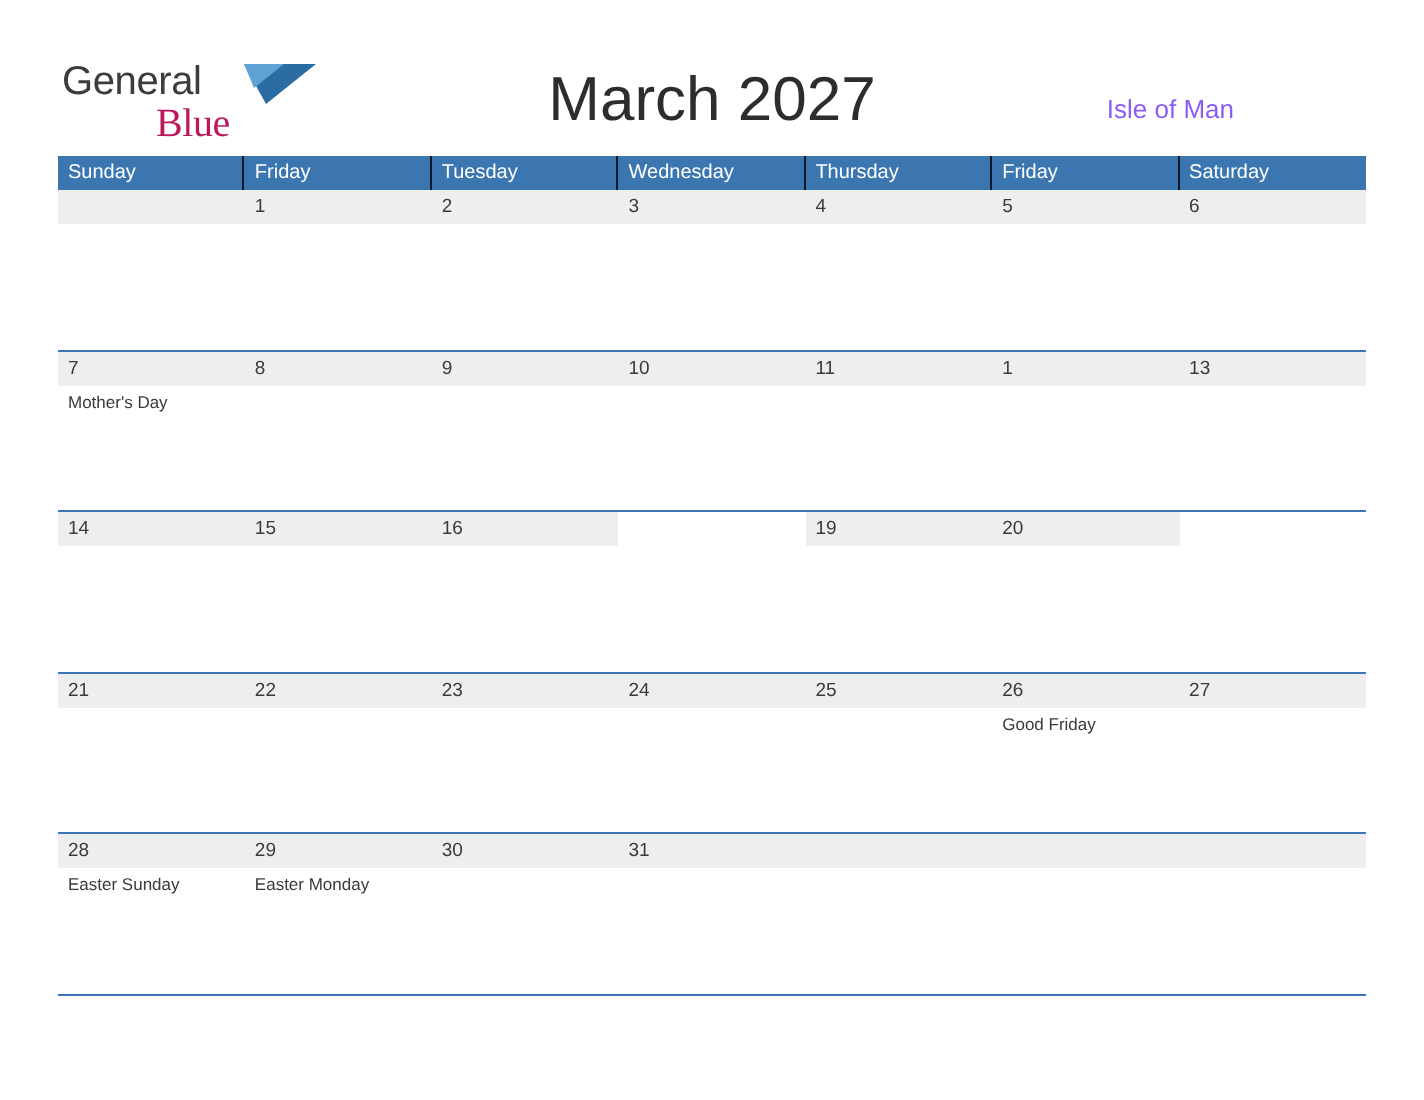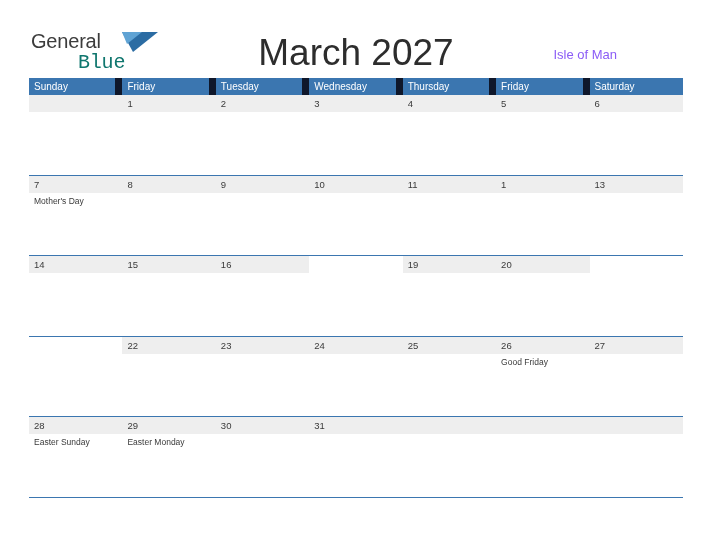--- a/index.html
+++ b/index.html
@@ -42,38 +42,38 @@
     font-size: 20px;
     color: #3c3c3c;
     letter-spacing: -0.2px;
     font-family: "Liberation Sans", sans-serif;
   }
   .logo-blue {
     position: absolute;
     left: 47px;
     top: 21px;
     font-size: 20px;
-    color: #0f766e;
+    color: #be185d;
     letter-spacing: -0.2px;
-    font-family: Liberation Mono, monospace;
+    font-family: Liberation Serif, serif;
   }
   .logo-flag {
     position: absolute;
     left: 91px;
     top: 2px;
     width: 38px;
     height: 22px;
   }
   .title {
     position: absolute;
     left: 0;
     top: 32px;
     width: 712px;
     text-align: center;
-    font-size: 37px;
+    font-size: 31px;
     color: #2d2d2d;
     font-family: "Liberation Sans", sans-serif;
   }
   .region {
     position: absolute;
     right: 31px;
     top: 47px;
     font-size: 13px;
     color: #8b5cf6;
     text-align: right;
@@ -93,21 +93,21 @@
     background: #3b76b0;
   }
   .dow {
     width: 93.43px;
     height: 17px;
     line-height: 17px;
     color: #ffffff;
     font-size: 10px;
     padding-left: 5px;
     box-sizing: border-box;
-    border-right: 7px solid #0f172a;
+    border-right: 1px solid #0f172a;
   }
   .dow:last-child { border-right: none; }
 
   .week {
     position: relative;
     width: 654px;
     height: 80.5px;
     border-bottom: 1px solid #3b76b0;
     box-sizing: border-box;
   }
@@ -309,20 +309,23 @@
               <div class="daynum-strip">
                 <span class="daynum">20</span>
               </div>
               <div class="events"></div>
             </div>
           </div>
         </div>
         <div class="week">
           <div class="cells">
             <div class="cell">
+              <div class="daynum-strip">
+                <span class="daynum">21</span>
+              </div>
               <div class="events"></div>
             </div>
             <div class="cell">
               <div class="daynum-strip">
                 <span class="daynum">22</span>
               </div>
               <div class="events"></div>
             </div>
             <div class="cell">
               <div class="daynum-strip">

